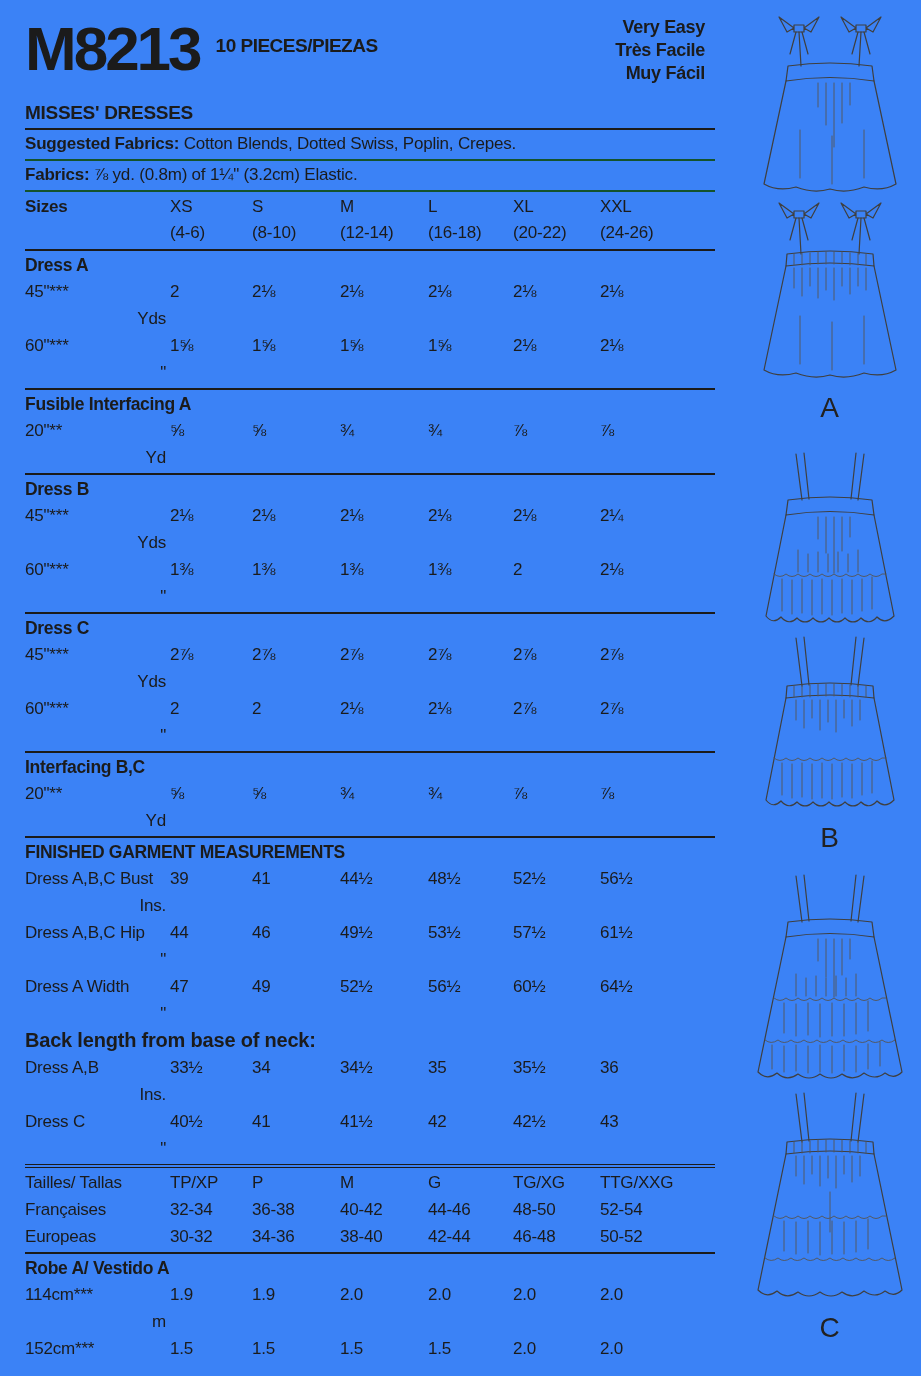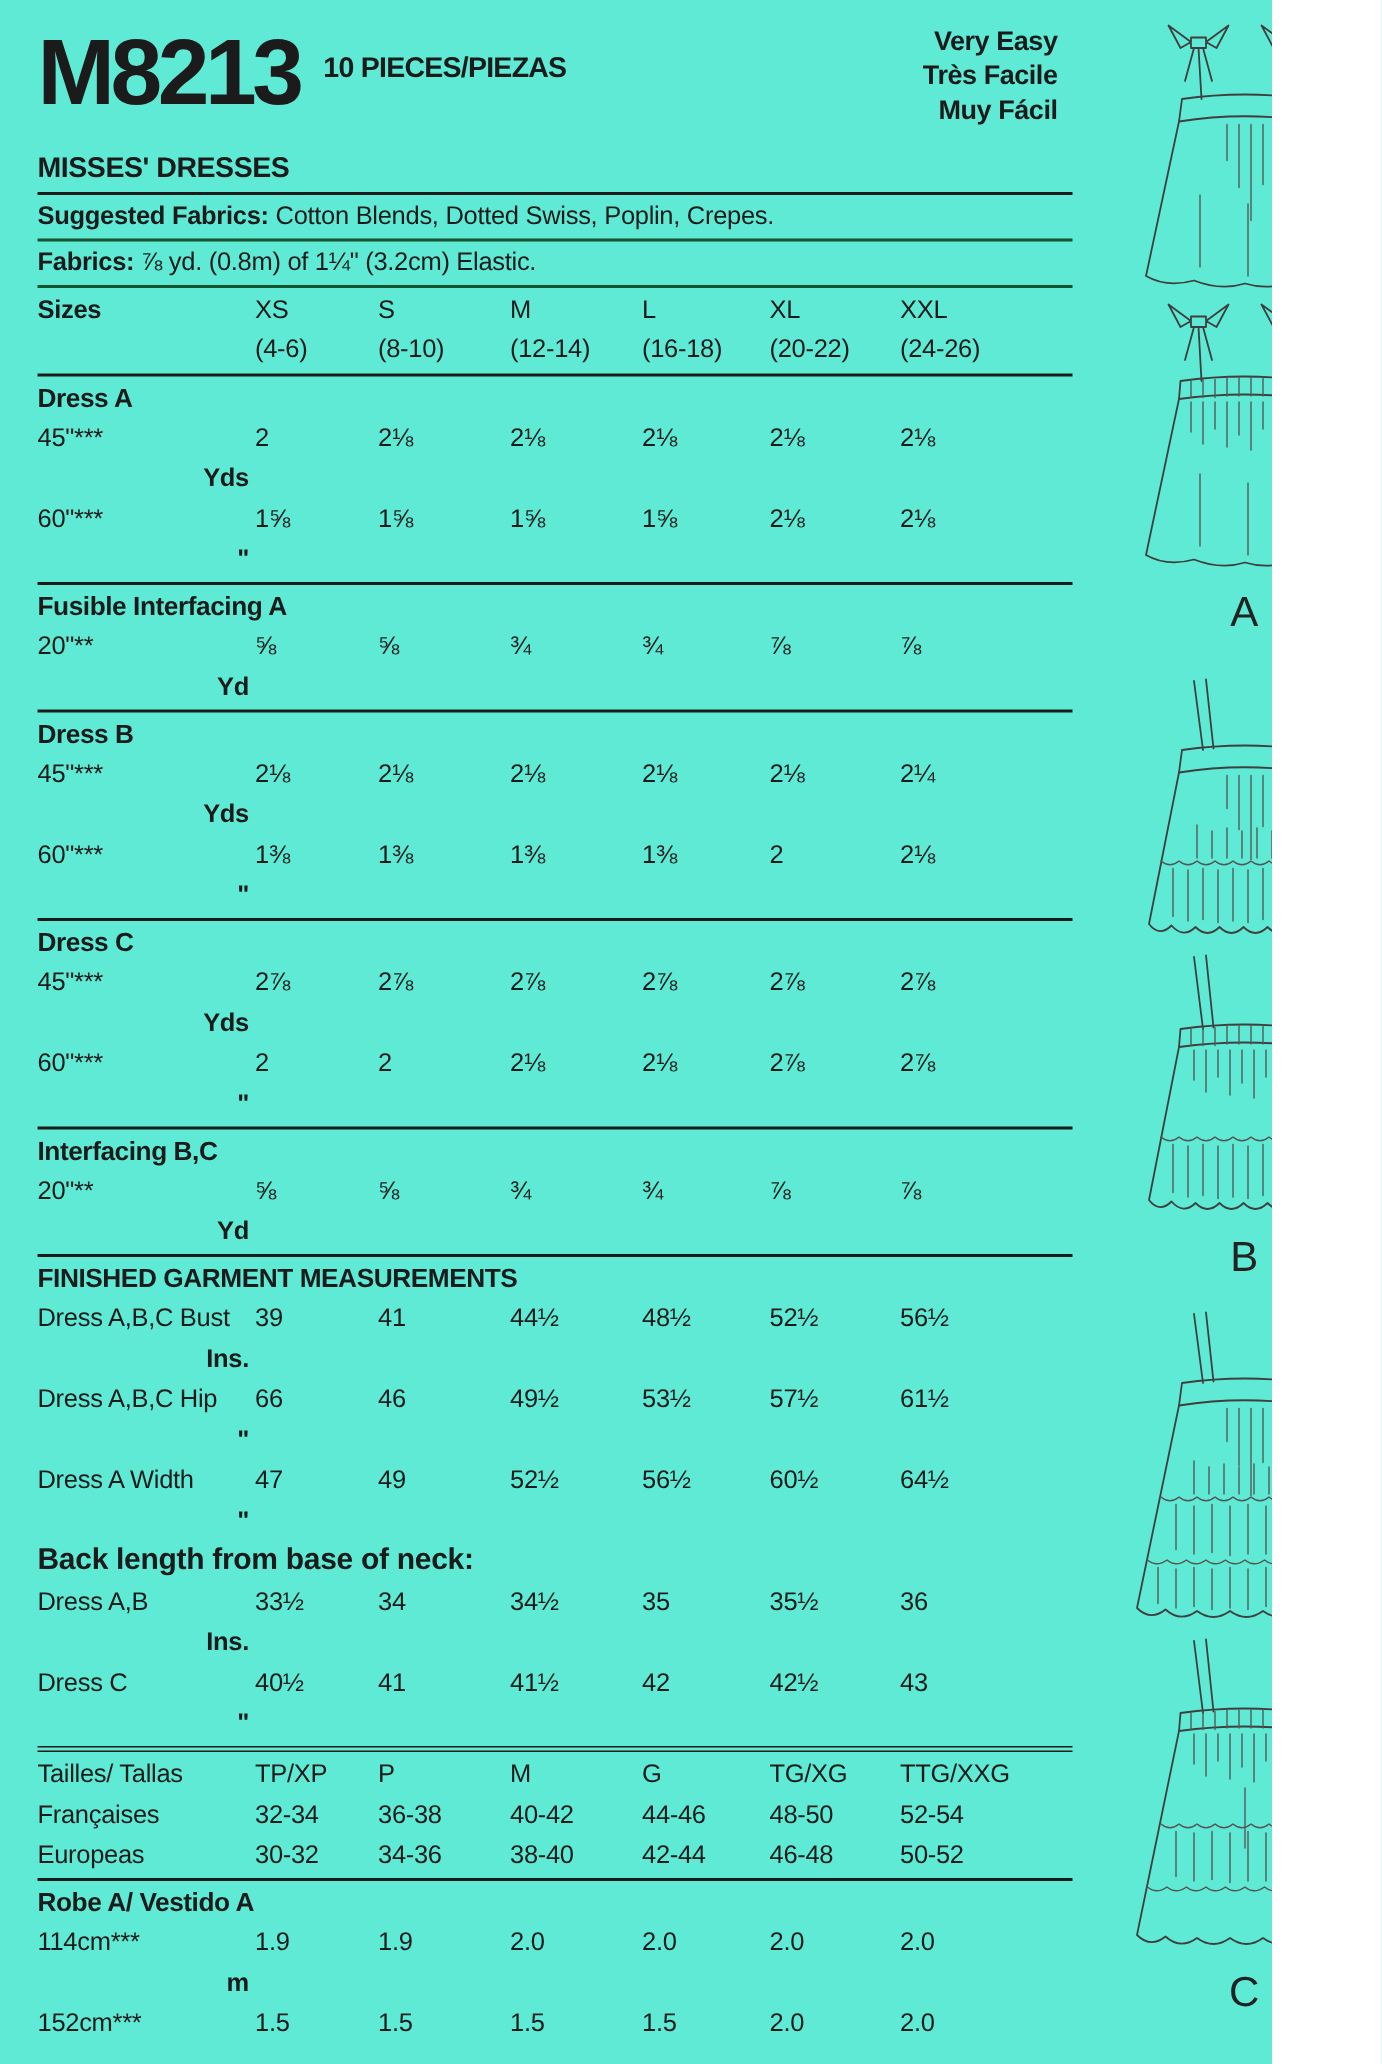--- a/index.html
+++ b/index.html
@@ -1,36 +1,36 @@
 <!DOCTYPE html>
 <html><head>
 <meta charset="utf-8">
 <style>
   * { margin:0; padding:0; box-sizing:border-box; }
   html,body { background:#ffffff; }
   .page {
-    position:relative; width:848px; height:1376px; background:#5eead4;
+    position:relative; width:921px; height:1376px; background:#3b82f6;
     font-family:"Liberation Sans", sans-serif; color:#1b1b1b; overflow:hidden;
   }
   .content { position:absolute; left:25px; top:10px; width:690px; }
 
   
   .masthead { position:relative; height:90px; }
   .pattern-number { font-size:62px; font-weight:bold; letter-spacing:-3px; line-height:78px; display:inline-block; }
   .pieces { font-size:19px; font-weight:bold; margin-left:16px; letter-spacing:-0.5px; vertical-align:18px; }
   .difficulty { position:absolute; right:10px; top:6px; text-align:right; font-size:18px; font-weight:bold; line-height:23px; letter-spacing:-0.3px; }
 
   .doc-title { font-size:19px; font-weight:bold; letter-spacing:-0.3px; padding:2px 0 4px 0; border-bottom:2px solid #1b1b1b; }
   .meta-row { font-size:17px; padding:4px 0 5px 0; border-bottom:2px solid #14532d; letter-spacing:-0.2px; }
   .meta-row .lbl { font-weight:bold; }
 
   
   .trow { display:grid; grid-template-columns:145px 82px 88px 88px 85px 87px 1fr; font-size:17px; line-height:27px; letter-spacing:-0.2px; }
   .cell { white-space:nowrap; }
-  .unit-cell { text-align:right; padding-right:4px;font-weight:bold; }
+  .unit-cell { text-align:right; padding-right:4px; }
   .sizes-header .trow { line-height:26px; }
   .sizes-header { padding-top:2px; padding-bottom:3px; }
   .bold { font-weight:bold; }
   .section { border-top:2px solid #1b1b1b; padding:1px 0 2px 0; }
   .section.thick-top { border-top:4px double #1b1b1b; }
   .section-title { font-size:17.5px; font-weight:bold; line-height:26px; letter-spacing:-0.3px; }
   .section-title.title-rule { border-bottom:2px solid #1b1b1b; margin-bottom:1px; }
   .row-subtitle { font-size:20px; font-weight:bold; line-height:27px; letter-spacing:-0.2px; }
   .trow.bold-labels .label-cell { font-weight:normal; }
 
@@ -189,21 +189,21 @@
             <div class="cell value-cell">39</div>
             <div class="cell value-cell">41</div>
             <div class="cell value-cell">44½</div>
             <div class="cell value-cell">48½</div>
             <div class="cell value-cell">52½</div>
             <div class="cell value-cell">56½</div>
             <div class="cell unit-cell">Ins.</div>
           </div>
           <div class="trow bold-labels">
             <div class="cell label-cell">Dress A,B,C Hip</div>
-            <div class="cell value-cell">66</div>
+            <div class="cell value-cell">44</div>
             <div class="cell value-cell">46</div>
             <div class="cell value-cell">49½</div>
             <div class="cell value-cell">53½</div>
             <div class="cell value-cell">57½</div>
             <div class="cell value-cell">61½</div>
             <div class="cell unit-cell">"</div>
           </div>
           <div class="trow bold-labels">
             <div class="cell label-cell">Dress A Width</div>
             <div class="cell value-cell">47</div>

